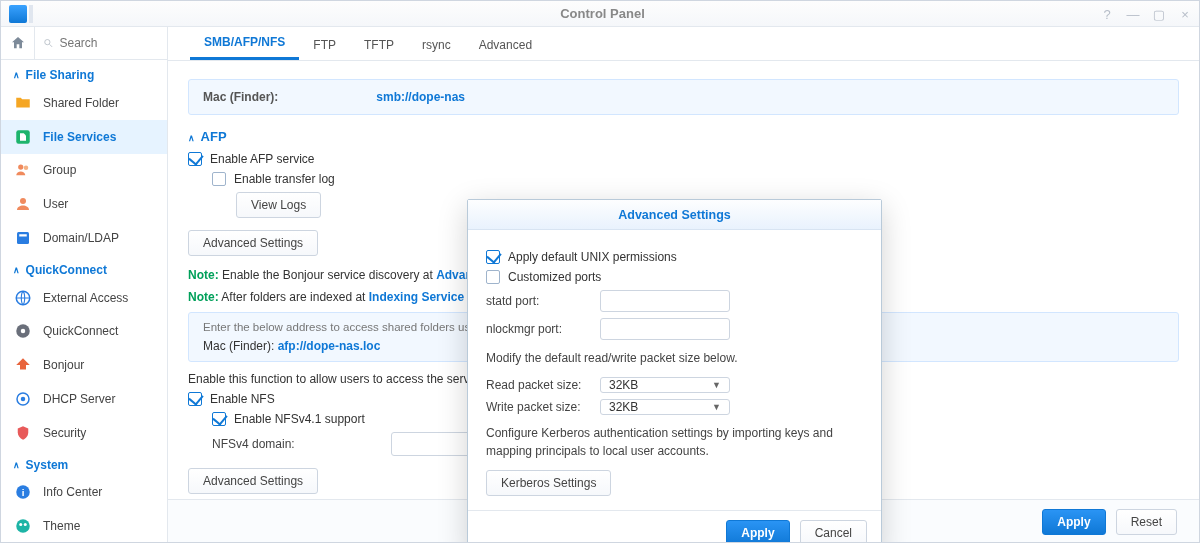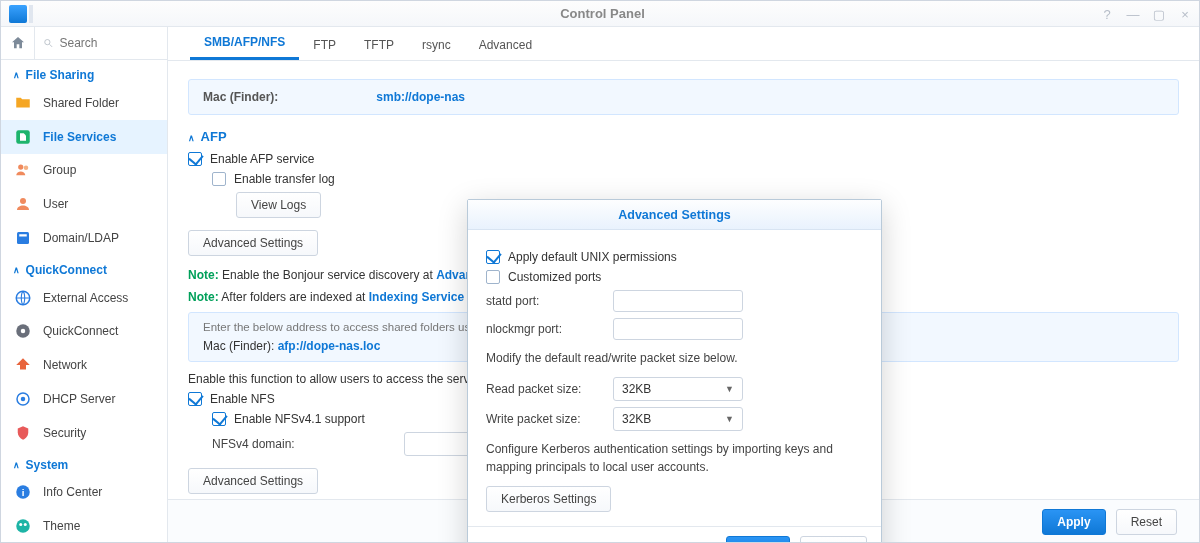--- a/index.html
+++ b/index.html
@@ -42,34 +42,34 @@
   .chk{ width:14px; height:14px; border:1px solid #9fb4cc; border-radius:2px; background:#fff; position:relative; }
   .chk.checked{ border-color:#0f78d6; }
   .chk.checked::after{ content:""; position:absolute; left:2px; top:-1px; width:8px; height:10px; border-right:2px solid #0f78d6; border-bottom:2px solid #0f78d6; transform:rotate(40deg);}
   .sub{ margin-left:24px; }
   .btn { display:inline-flex; align-items:center; justify-content:center; height:26px; padding:0 14px; border:1px solid #cdd5e0; border-radius:3px; background:linear-gradient(#fff,#f6f8fb); color:#444; cursor:pointer; font-size:12px;}
   .btn.primary{ background:linear-gradient(#2a94f4,#0f78d6); border-color:#0f78d6; color:#fff; font-weight:600;margin-left:19px;}
   .note{ margin:8px 0; }
   .note b{ color:#00a05a; }
   .addrbox{ background:#f2f8ff; border:1px solid #d2e6ff; border-radius:3px; padding:8px 14px; margin:6px 0 10px; }
   .addrbox .hint{ color:#777; font-size:11.5px; margin-bottom:6px;}
-  .fieldrow{ display:flex; align-items:center; gap:22px; margin:6px 0; }
+  .fieldrow{ display:flex; align-items:center; gap:9px; margin:6px 0; }
   .fieldrow label{ width:170px; display:inline-block; color:#444;}
   .txt{ height:24px; border:1px solid #cdd5e0; border-radius:3px; padding:0 8px; width:180px; }
   .select{ height:24px; border:1px solid #cdd5e0; border-radius:3px; padding:0 8px; width:130px; background:#fff; display:flex; align-items:center; justify-content:space-between; }
   .select .caret{ font-size:9px; color:#666; margin-left:10px;}
   .bottombar{ position:absolute; left:0; right:0; bottom:0; height:44px; border-top:1px solid #e3e8ee; background:#fafcfe; display:flex; align-items:center; justify-content:flex-end; gap:10px; padding:0 22px;}
 
   
   .modal{ position:absolute; left:466px; top:198px; width:415px; background:#fff; border:1px solid #b9cad9; box-shadow:0 8px 30px rgba(0,0,0,.18); border-radius:2px; }
   .modal-h{ height:30px; background:linear-gradient(#fdfeff,#e9f2fd); display:flex; align-items:center; justify-content:center; color:#0f78d6; font-weight:700; font-size:12.5px; border-bottom:1px solid #d8e4f2;}
   .modal-b{ padding:14px 18px 6px; }
   .modal-b .fieldrow label{ width:105px; font-size:12px;}
   .modal-b .txt{ width:130px; height:22px; }
-  .modal-b .select{ width:130px; height:24px; }
+  .modal-b .select{ width:130px; height:16px; }
   .modal-txt{ color:#444; margin:10px 0; line-height:1.45; }
   .modal-foot{ height:44px; border-top:1px solid #e3e8ee; display:flex; align-items:center; justify-content:flex-end; gap:10px; padding:0 14px;}
 </style>
 </head>
 <body>
 
 <div class="titlebar">
   <div class="app-badge"></div>
   <div class="title">Control Panel</div>
   <div class="winbtns">
@@ -163,21 +163,21 @@
           </svg>
         </span>
       <span>QuickConnect</span>
     </div>
     <div class="sb-item">
       <span class="ic">
           <svg width="18" height="18" viewBox="0 0 24 24">
             <path d="M12 3l9 9h-5v6h-8v-6H3z" fill="#e8643c"></path>
           </svg>
         </span>
-      <span>Network</span>
+      <span>Bonjour</span>
     </div>
     <div class="sb-item">
       <span class="ic">
           <svg width="18" height="18" viewBox="0 0 24 24">
             <circle cx="12" cy="12" r="8" fill="none" stroke="#2a7de1" stroke-width="2"></circle>
             <circle cx="12" cy="12" r="3" fill="#2a7de1"></circle>
           </svg>
         </span>
       <span>DHCP Server</span>
     </div>

